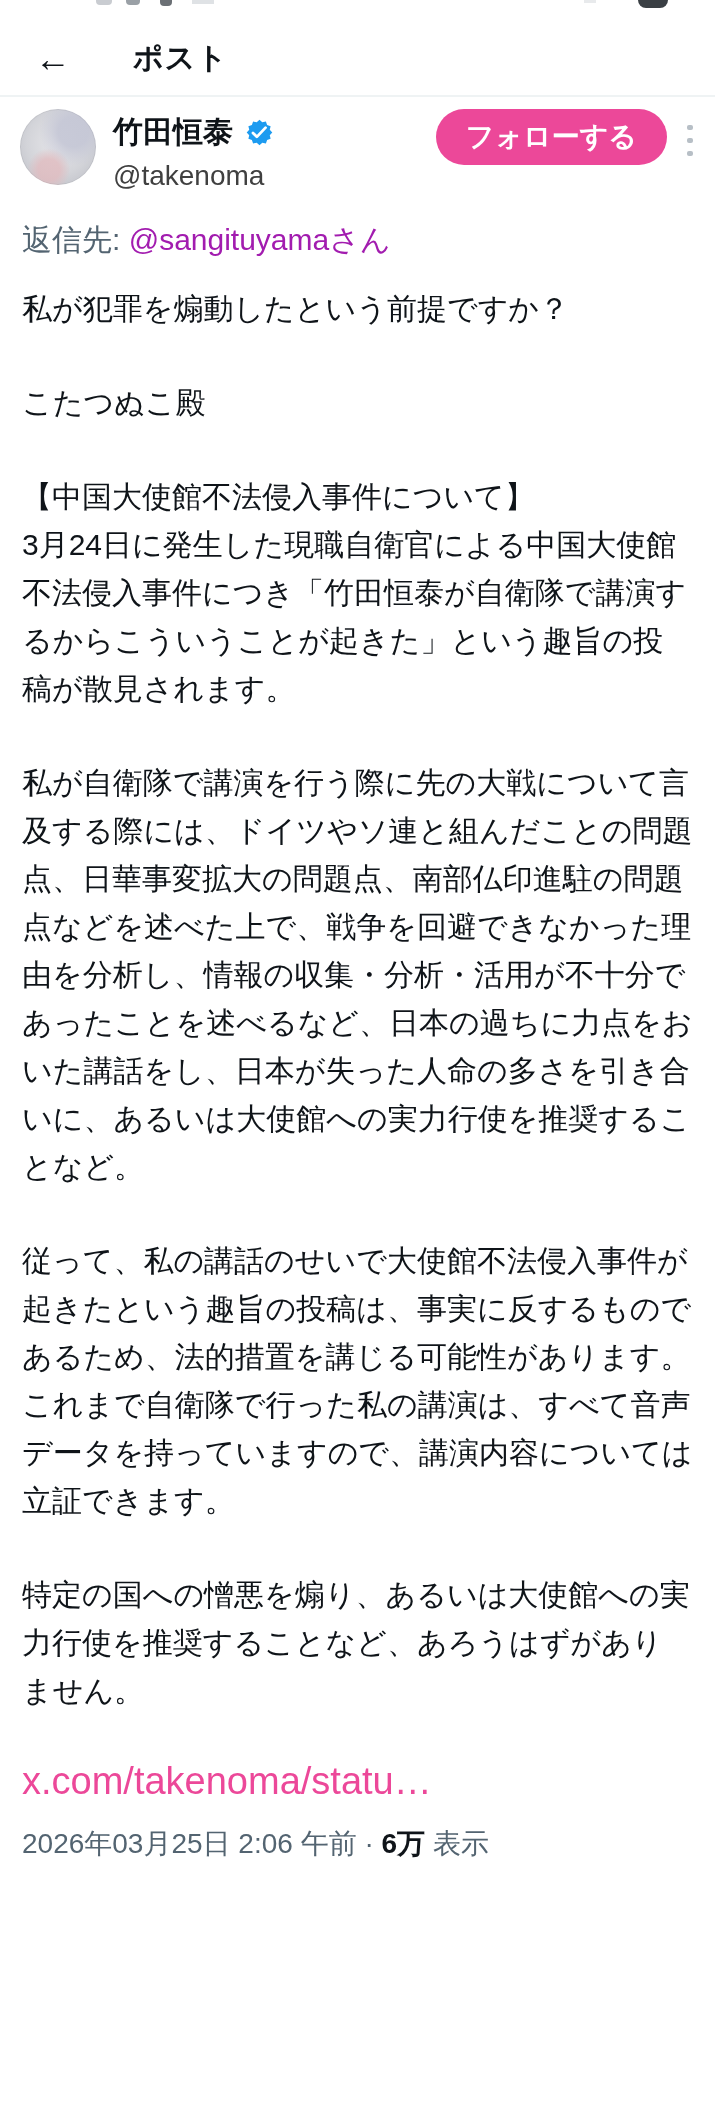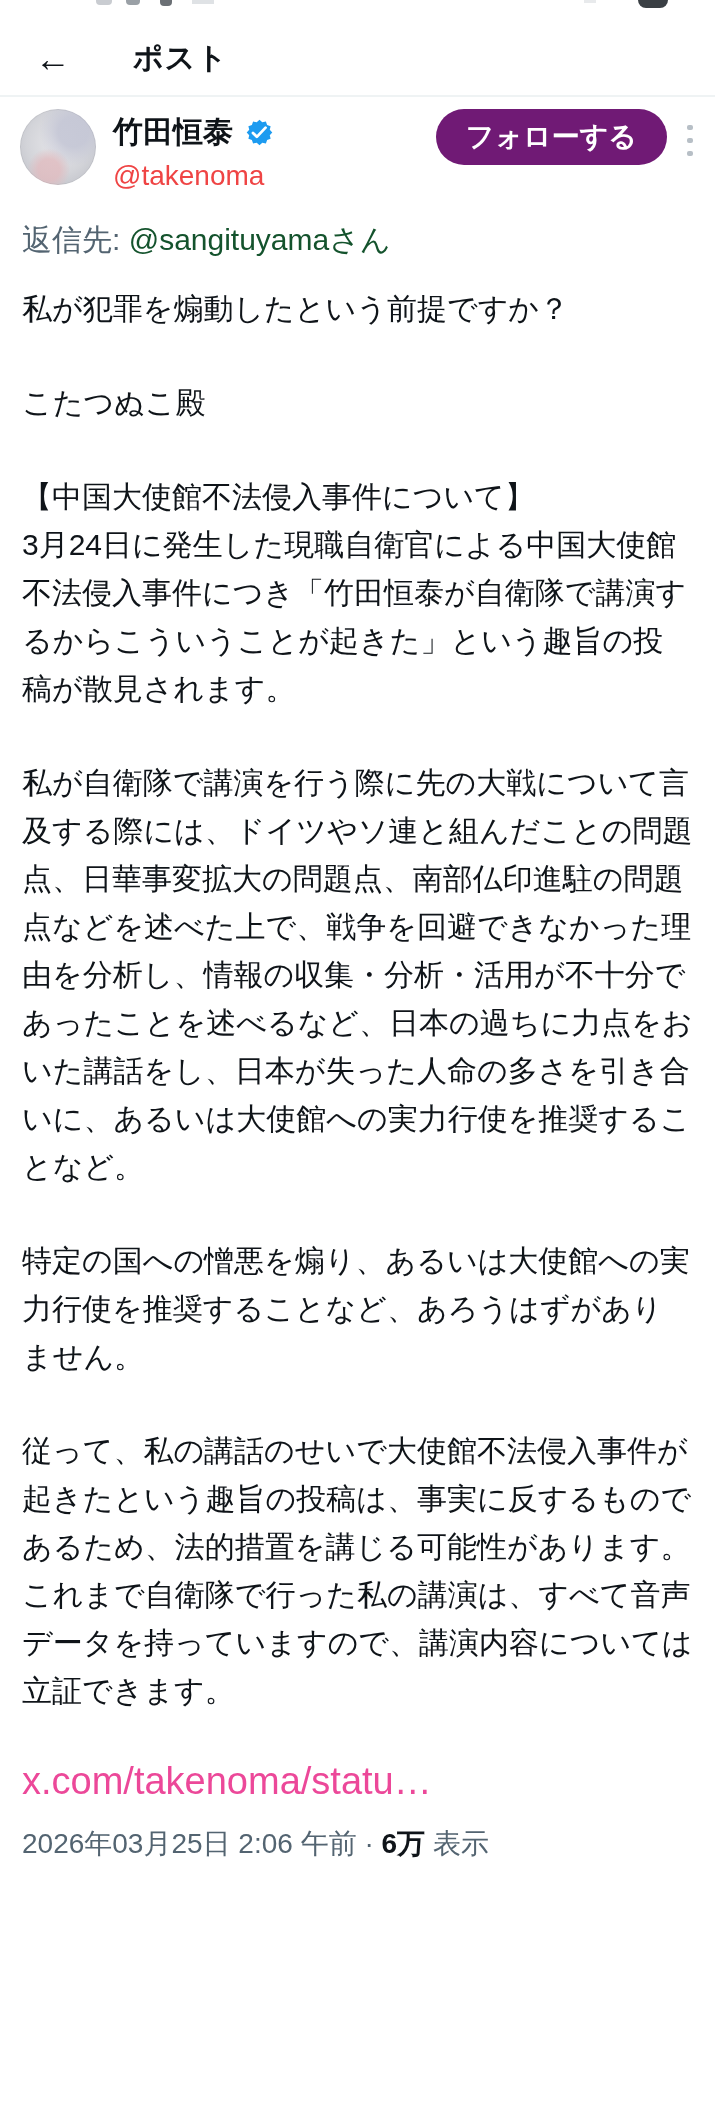--- a/index.html
+++ b/index.html
@@ -38,40 +38,40 @@
     background:
       radial-gradient(circle at 38% 80%, rgba(226,186,190,.75) 0 14%, rgba(226,186,190,0) 28%),
       radial-gradient(circle at 70% 30%, rgba(197,199,214,.9) 0 20%, rgba(197,199,214,0) 45%),
       radial-gradient(circle at 50% 45%, #e7e7ea 0%, #d3d4d9 55%, #b9bbc3 100%);
     box-shadow: inset 0 0 0 1px rgba(0,0,0,.06);
   }
   .profile-info { margin-left: 17px; padding-top: 3px; min-width: 0; }
   .name-row { display: flex; align-items: center; gap: 12px; cursor: pointer; }
   .display-name { font-size: 30px; font-weight: 700; color: #0f1419; }
   .verified { width: 29px; height: 29px; flex: 0 0 auto; }
-  .handle { font-size: 28px; color: #ef4444; margin-top: 7px; }
+  .handle { font-size: 28px; color: #404040; margin-top: 7px; }
 
   .follow-btn {
     margin-left: auto; flex: 0 0 auto; cursor: pointer;
-    background: #701a75; color: #ffffff;
+    background: #ec4899; color: #ffffff;
     font-family: inherit; font-size: 28px; font-weight: 700;
     border: none; border-radius: 29px;
     height: 56px; padding: 0 30px; line-height: 56px;
   }
   .more-btn {
     margin-left: 16px; margin-top: 12px; flex: 0 0 auto; cursor: pointer;
     background: none; border: none; padding: 4px;
     display: flex; flex-direction: column; align-items: center; gap: 8px;
   }
   .more-btn .dot { width: 6px; height: 5px; border-radius: 2px; background: #b7bfc6; }
 
   
   .reply-line { padding: 28px 22px 0; font-size: 30px; }
   .reply-prefix { color: #536471; }
-  .mention { color: #14532d; text-decoration: none; cursor: pointer; margin-top: 30px; }
+  .mention { color: #a21caf; text-decoration: none; cursor: pointer; margin-top: 30px; }
 
   
   .post-body { padding: 24px 22px 0; }
   .post-paragraph {
     font-size: 30px; line-height: 48px; color: #0f1419;
     margin: 0 0 46px; white-space: pre-line;
     word-break: break-word;
   }
 
   .post-link {
@@ -129,23 +129,23 @@
 
     <p class="post-paragraph">私が犯罪を煽動したという前提ですか？</p>
 
     <p class="post-paragraph">こたつぬこ殿</p>
 
     <p class="post-paragraph">【中国大使館不法侵入事件について】
 3月24日に発生した現職自衛官による中国大使館不法侵入事件につき「竹田恒泰が自衛隊で講演するからこういうことが起きた」という趣旨の投稿が散見されます。</p>
 
     <p class="post-paragraph">私が自衛隊で講演を行う際に先の大戦について言及する際には、ドイツやソ連と組んだことの問題点、日華事変拡大の問題点、南部仏印進駐の問題点などを述べた上で、戦争を回避できなかった理由を分析し、情報の収集・分析・活用が不十分であったことを述べるなど、日本の過ちに力点をおいた講話をし、日本が失った人命の多さを引き合いに、あるいは大使館への実力行使を推奨することなど。</p>
 
+    <p class="post-paragraph">従って、私の講話のせいで大使館不法侵入事件が起きたという趣旨の投稿は、事実に反するものであるため、法的措置を講じる可能性があります。これまで自衛隊で行った私の講演は、すべて音声データを持っていますので、講演内容については立証できます。</p>
+
     <p class="post-paragraph">特定の国への憎悪を煽り、あるいは大使館への実力行使を推奨することなど、あろうはずがありません。</p>
-
-    <p class="post-paragraph">従って、私の講話のせいで大使館不法侵入事件が起きたという趣旨の投稿は、事実に反するものであるため、法的措置を講じる可能性があります。これまで自衛隊で行った私の講演は、すべて音声データを持っていますので、講演内容については立証できます。</p>
 
   </div>
 
 <a class="post-link">x.com/takenoma/statu…</a>
 
 <div class="meta-line">
   <span>2026年03月25日 2:06 午前</span>
   <span> <span>·</span> </span>
   <span class="views-value">6万</span>
   <span> <span>表示</span></span>

